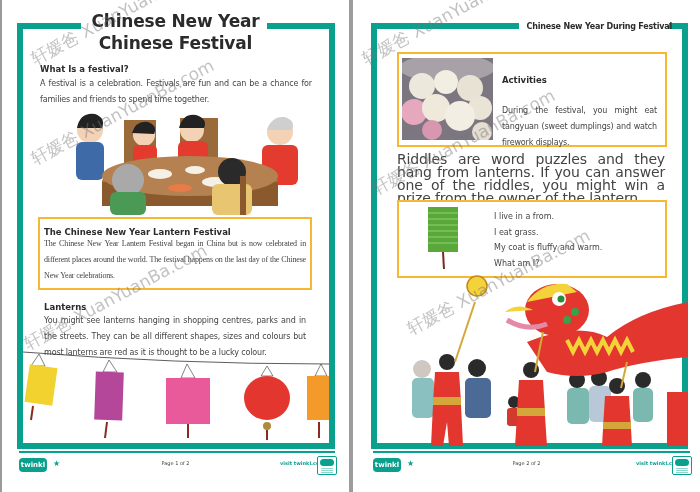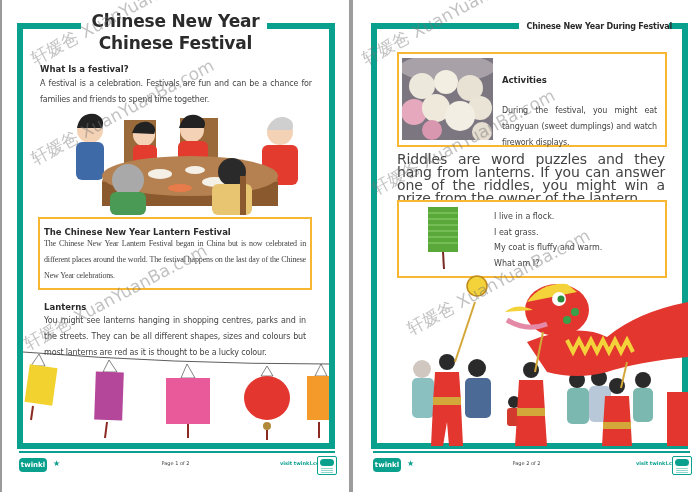--- a/index.html
+++ b/index.html
@@ -191,21 +191,21 @@
       <line x1="5" y1="6" x2="35" y2="6"></line>
         <line x1="5" y1="12" x2="35" y2="12"></line>
       <line x1="5" y1="18" x2="35" y2="18"></line>
         <line x1="5" y1="24" x2="35" y2="24"></line>
       <line x1="5" y1="30" x2="35" y2="30"></line>
         <line x1="5" y1="36" x2="35" y2="36"></line>
     </g>
     <line x1="20" y1="45" x2="21" y2="62" stroke="#7a2a22" stroke-width="2"></line>
   </svg>
   <div class="abs" style="left:141px; top:209px; font-size:8px; line-height:15.5px; color:#444; font-family:'DejaVu Sans', sans-serif;">
-    <div>I live in a flock.</div>
+    <div>I live in a from.</div>
     <div>I eat grass.</div>
     <div>My coat is fluffy and warm.</div>
     <div>What am I?</div>
   </div>
 
   <svg class="abs" style="left:24px; top:262px;" width="311" height="184" viewBox="0 0 311 184">
 
     <g>
       <circle cx="45" cy="107" r="9" fill="#cfc7c0"></circle>
         <rect x="35" y="116" width="22" height="40" rx="5" fill="#8ac0c0"></rect>

